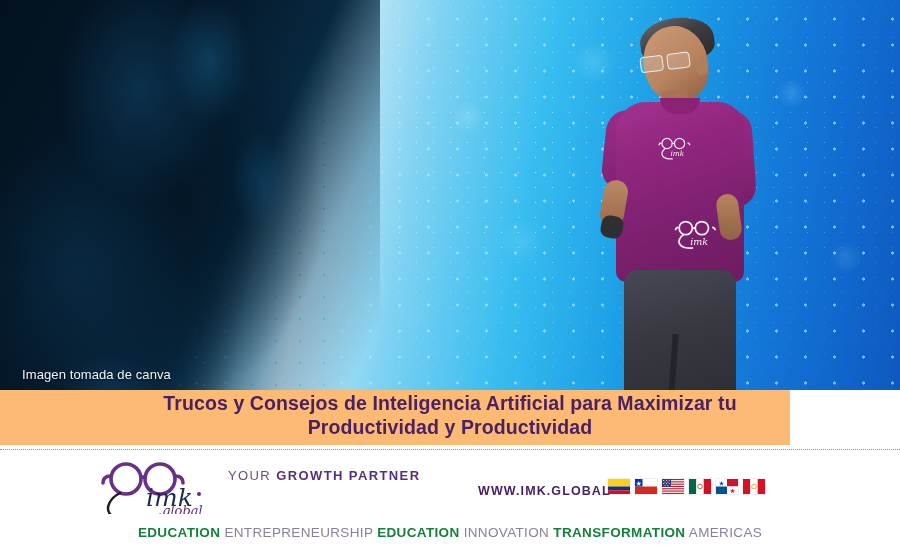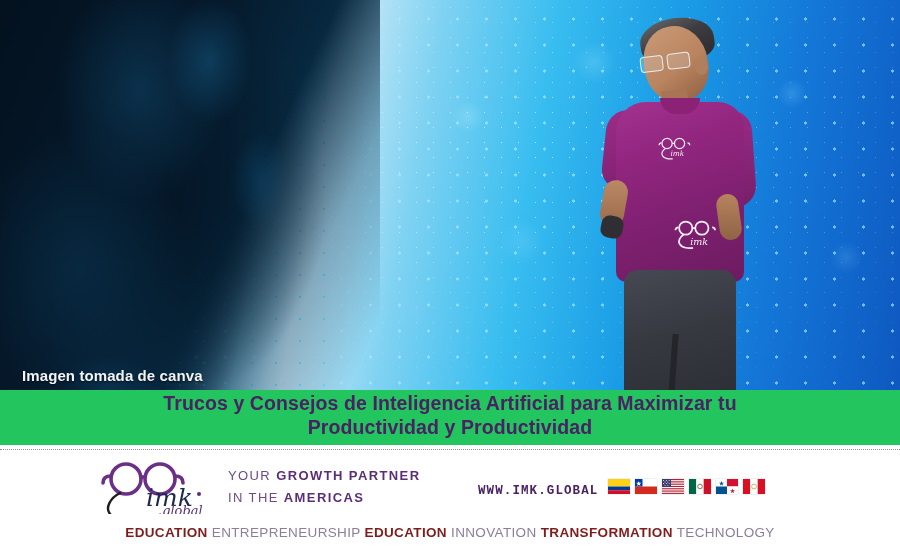--- a/index.html
+++ b/index.html
@@ -92,52 +92,52 @@
   .m-armR{position:absolute;left:118px;top:176px;width:22px;height:46px;border-radius:11px;
     background:linear-gradient(190deg,#b8845f,#8e6244);transform:rotate(-8deg);}
   .m-pants{position:absolute;left:24px;top:252px;width:112px;height:140px;
     border-radius:14px 14px 4px 4px;
     background:linear-gradient(165deg,#464953 0%,#363940 45%,#2a2d34 100%);}
   .m-legsplit{position:absolute;left:70px;top:316px;width:6px;height:76px;background:#23252b;transform:rotate(4deg);}
   .logo-tee1{position:absolute;left:58px;top:118px;width:34px;height:24px;opacity:.92;}
   .logo-tee2{position:absolute;left:74px;top:200px;width:44px;height:32px;opacity:.92;}
 
   
-  .caption{position:absolute;left:22px;top:367px;color:#f1f4f6;font-size:15px;
-           letter-spacing:.1px;text-shadow:0 1px 2px rgba(0,0,0,.65);font-weight:bold;}
-
-  
-  .titleband{position:absolute;left:0;top:390px;width:900px;height:55px;background:#22c55e;}
+  .caption{position:absolute;left:22px;top:367px;color:#f1f4f6;font-size:13px;
+           letter-spacing:.1px;text-shadow:0 1px 2px rgba(0,0,0,.65);}
+
+  
+  .titleband{position:absolute;left:0;top:390px;width:790px;height:55px;background:#fdba74;}
   .title{position:absolute;left:50px;top:1px;width:800px;text-align:center;
          color:#4a2163;font-size:19.5px;font-weight:bold;line-height:24px;letter-spacing:.1px;}
 
   .divider{position:absolute;left:0;top:449px;width:900px;height:0;
            border-top:1.5px dotted #8f8f96;}
 
   
   .footer{position:absolute;left:0;top:451px;width:900px;height:109px;background:#fff;}
   .brandrow{position:absolute;left:0;top:4px;width:900px;height:58px;}
 
   .logo{position:absolute;left:92px;top:5px;width:128px;height:54px;}
   .logo svg{display:block;}
 
   .tagline{position:absolute;left:228px;top:10px;color:#6d4a86;font-size:13px;
            line-height:22px;letter-spacing:1.4px;font-weight:300;}
   .tagline b{font-weight:bold;color:#5b2d78;}
 
   .url{position:absolute;left:478px;top:29px;color:#4a2163;font-size:12.5px;
-       font-weight:bold;letter-spacing:1.1px;font-family:Liberation Mono, monospace;}
+       font-weight:bold;letter-spacing:1.1px;}
 
   .flags{position:absolute;left:608px;top:24px;display:flex;gap:5px;align-items:center;}
   .flag{width:22px;height:15px;position:relative;overflow:hidden;display:block;
         box-shadow:0 0 0 .5px rgba(0,0,0,.12);}
 
   .sectors{position:absolute;left:0;top:74px;width:900px;text-align:center;
            font-size:13.5px;letter-spacing:.35px;color:#8a7f99;}
-  .sectors b{font-weight:bold;color:#7f1d1d;}
+  .sectors b{font-weight:bold;color:#15803d;}
   .sectors span{white-space:nowrap;}
 </style>
 </head>
 <body>
 
 <div class="page">
 
   <div class="hero">
     <div class="bokeh"></div>
     <div class="pixels"></div>
@@ -208,21 +208,20 @@
             <path d="M28 33c-10 5-15 15-10 21 6 8 24 9 36 6"></path>
           </g>
           <text x="54" y="46" font-family="DejaVu Serif, serif" font-size="25" font-style="italic" fill="#1b2a4a">imk</text>
           <circle cx="107" cy="34" r="2" fill="#5b2d78"></circle>
           <text x="66" y="55" font-family="DejaVu Serif, serif" font-size="13" font-style="italic" fill="#5b2d78">.global</text>
         </svg>
       </div>
 
       <div class="tagline">
         <div><span>YOUR </span><b>GROWTH PARTNER</b></div>
-        <div><span>IN THE </span><b>AMERICAS</b></div>
       </div>
 
       <div class="url">WWW.IMK.GLOBAL</div>
 
       <div class="flags">
         <svg class="flag" viewBox="0 0 22 15">
           <rect width="22" height="7.5" fill="#fcd116"></rect>
             <rect y="7.5" width="22" height="3.75" fill="#003893"></rect>
             <rect y="11.25" width="22" height="3.75" fill="#ce1126"></rect>
         </svg>
@@ -273,15 +272,15 @@
         </svg>
         <svg class="flag" viewBox="0 0 22 15">
           <rect width="7.34" height="15" fill="#d91023"></rect>
             <rect x="7.34" width="7.33" height="15" fill="#fff"></rect>
             <rect x="14.67" width="7.33" height="15" fill="#d91023"></rect>
           <circle cx="11" cy="7.5" r="2.4" fill="none" stroke="#b8a642" stroke-width=".8"></circle>
         </svg>
       </div>
     </div>
 
-    <div class="sectors"><span><b>EDUCATION</b></span> <span>ENTREPRENEURSHIP</span> <span><b>EDUCATION</b></span> <span>INNOVATION</span> <span><b>TRANSFORMATION</b></span> <span>TECHNOLOGY</span></div>
+    <div class="sectors"><span><b>EDUCATION</b></span> <span>ENTREPRENEURSHIP</span> <span><b>EDUCATION</b></span> <span>INNOVATION</span> <span><b>TRANSFORMATION</b></span> <span>AMERICAS</span></div>
   </div>
 </div>
 
 </body></html>

